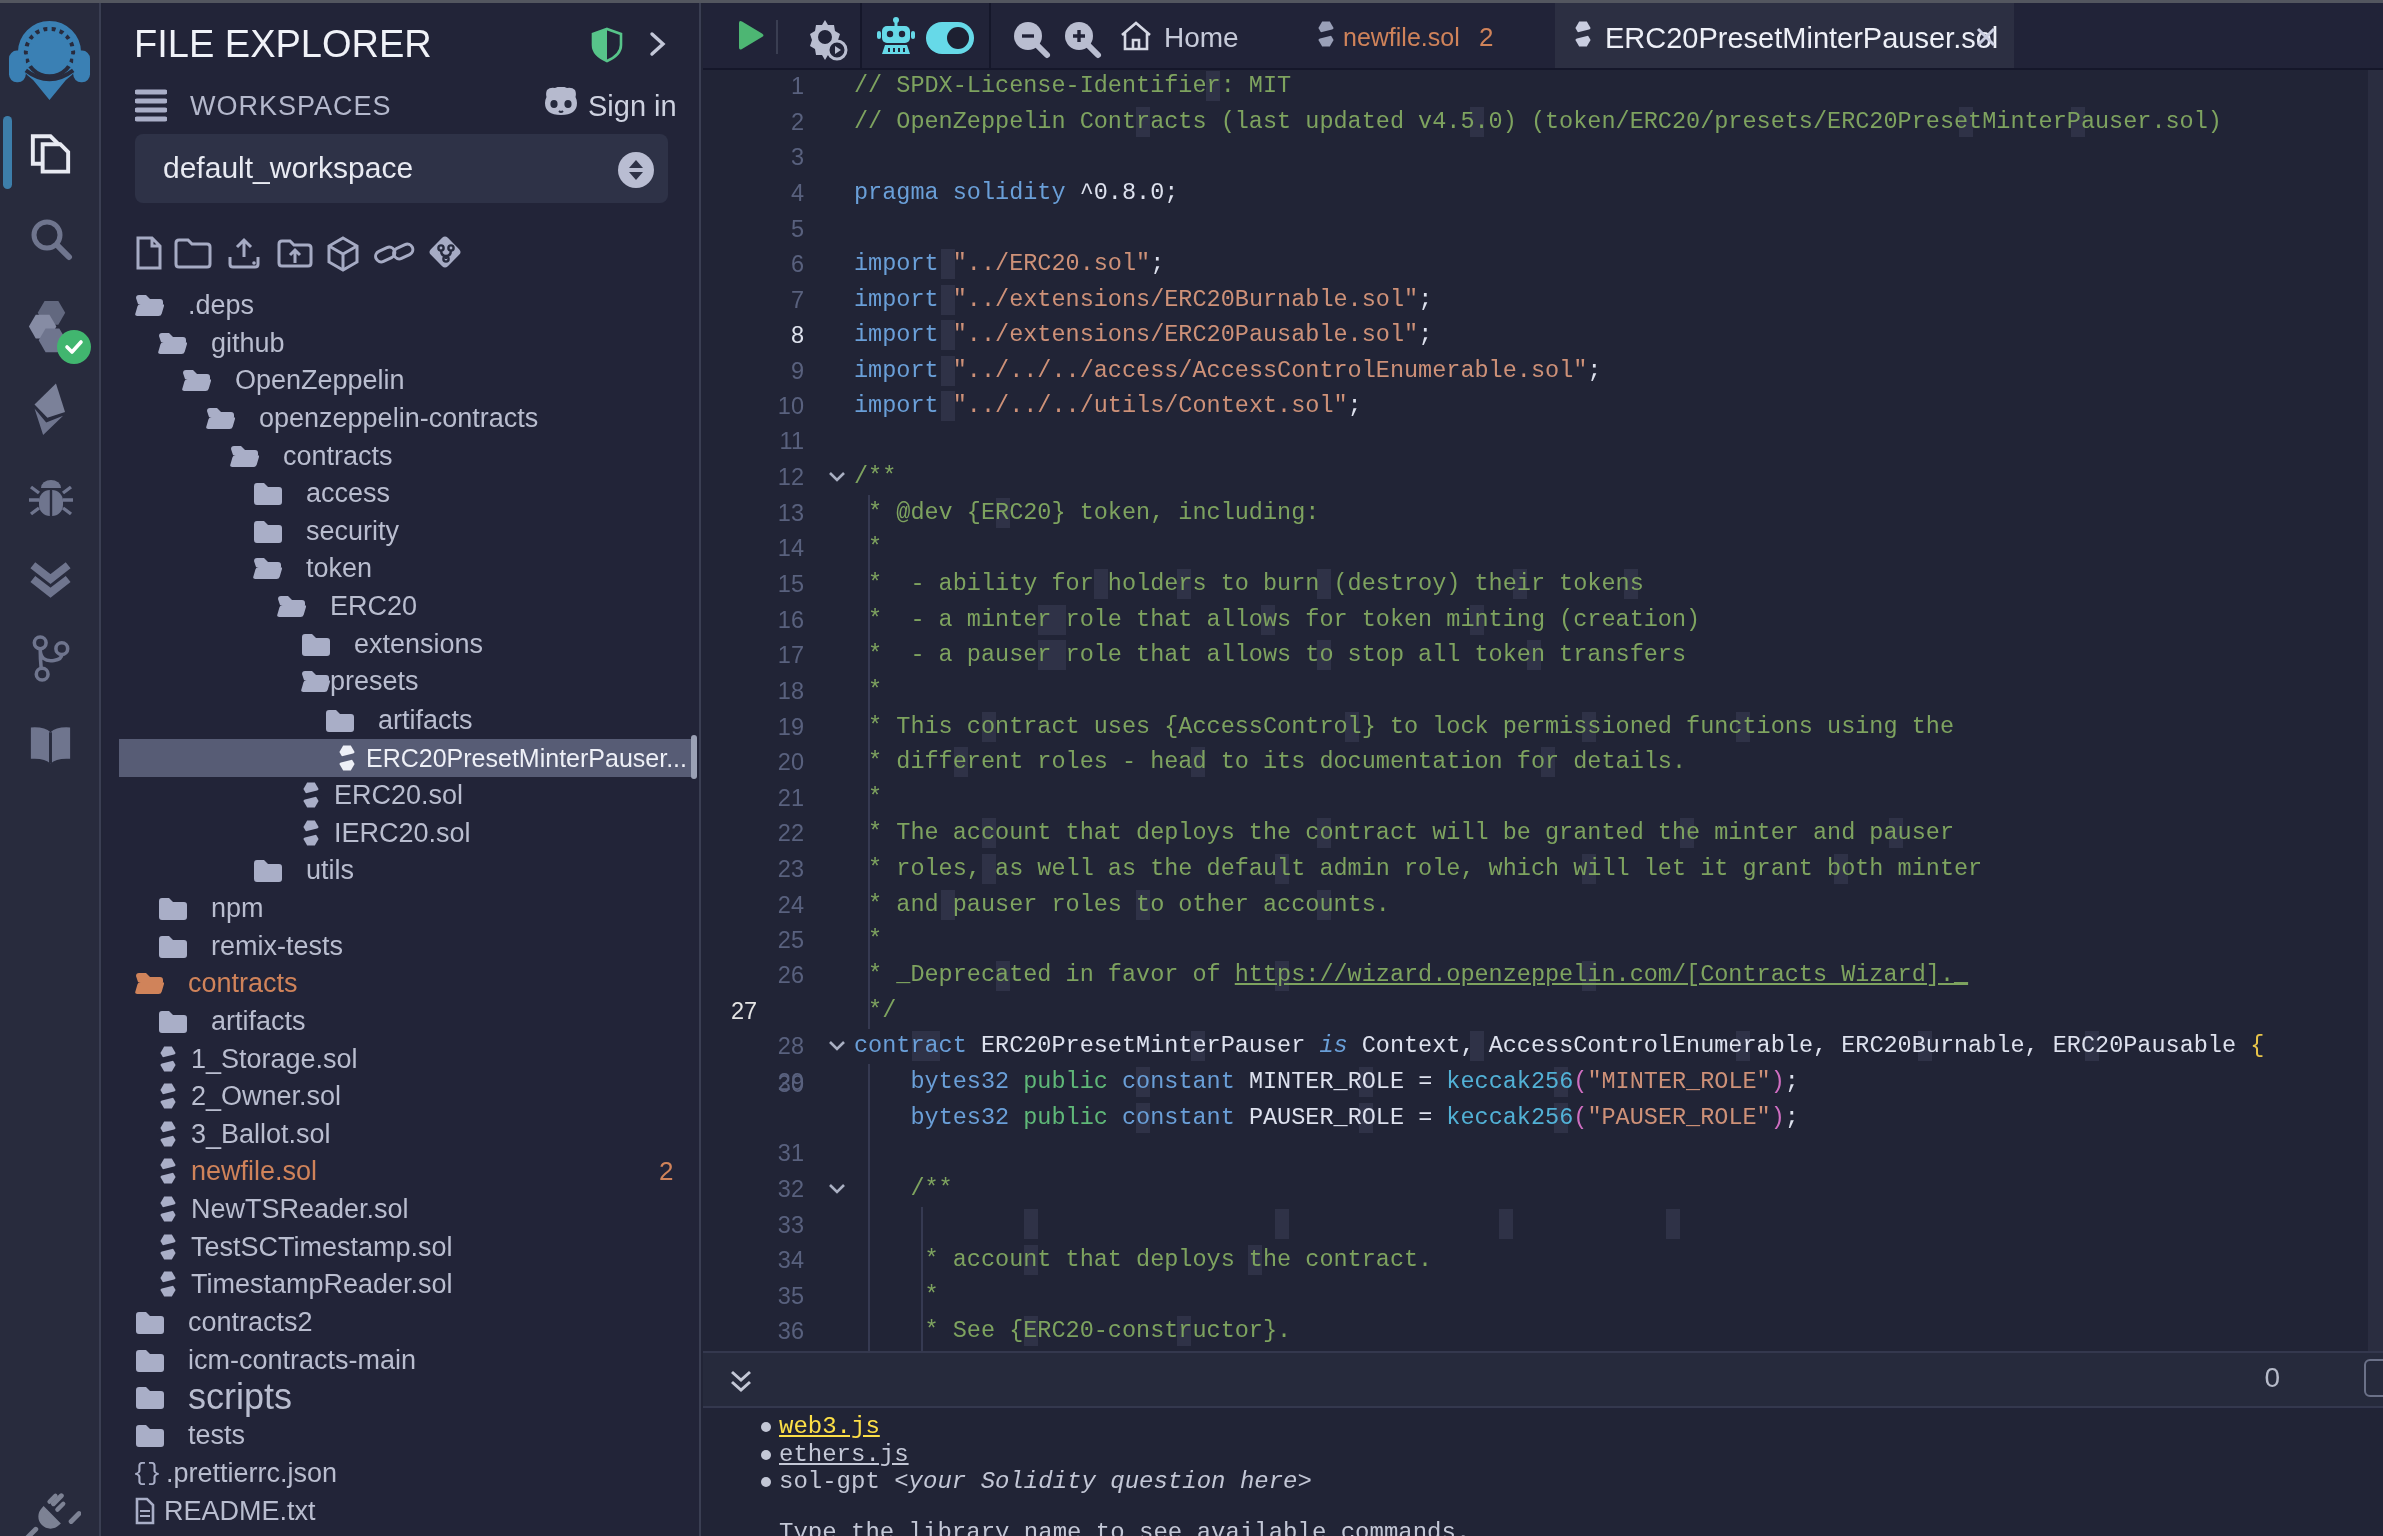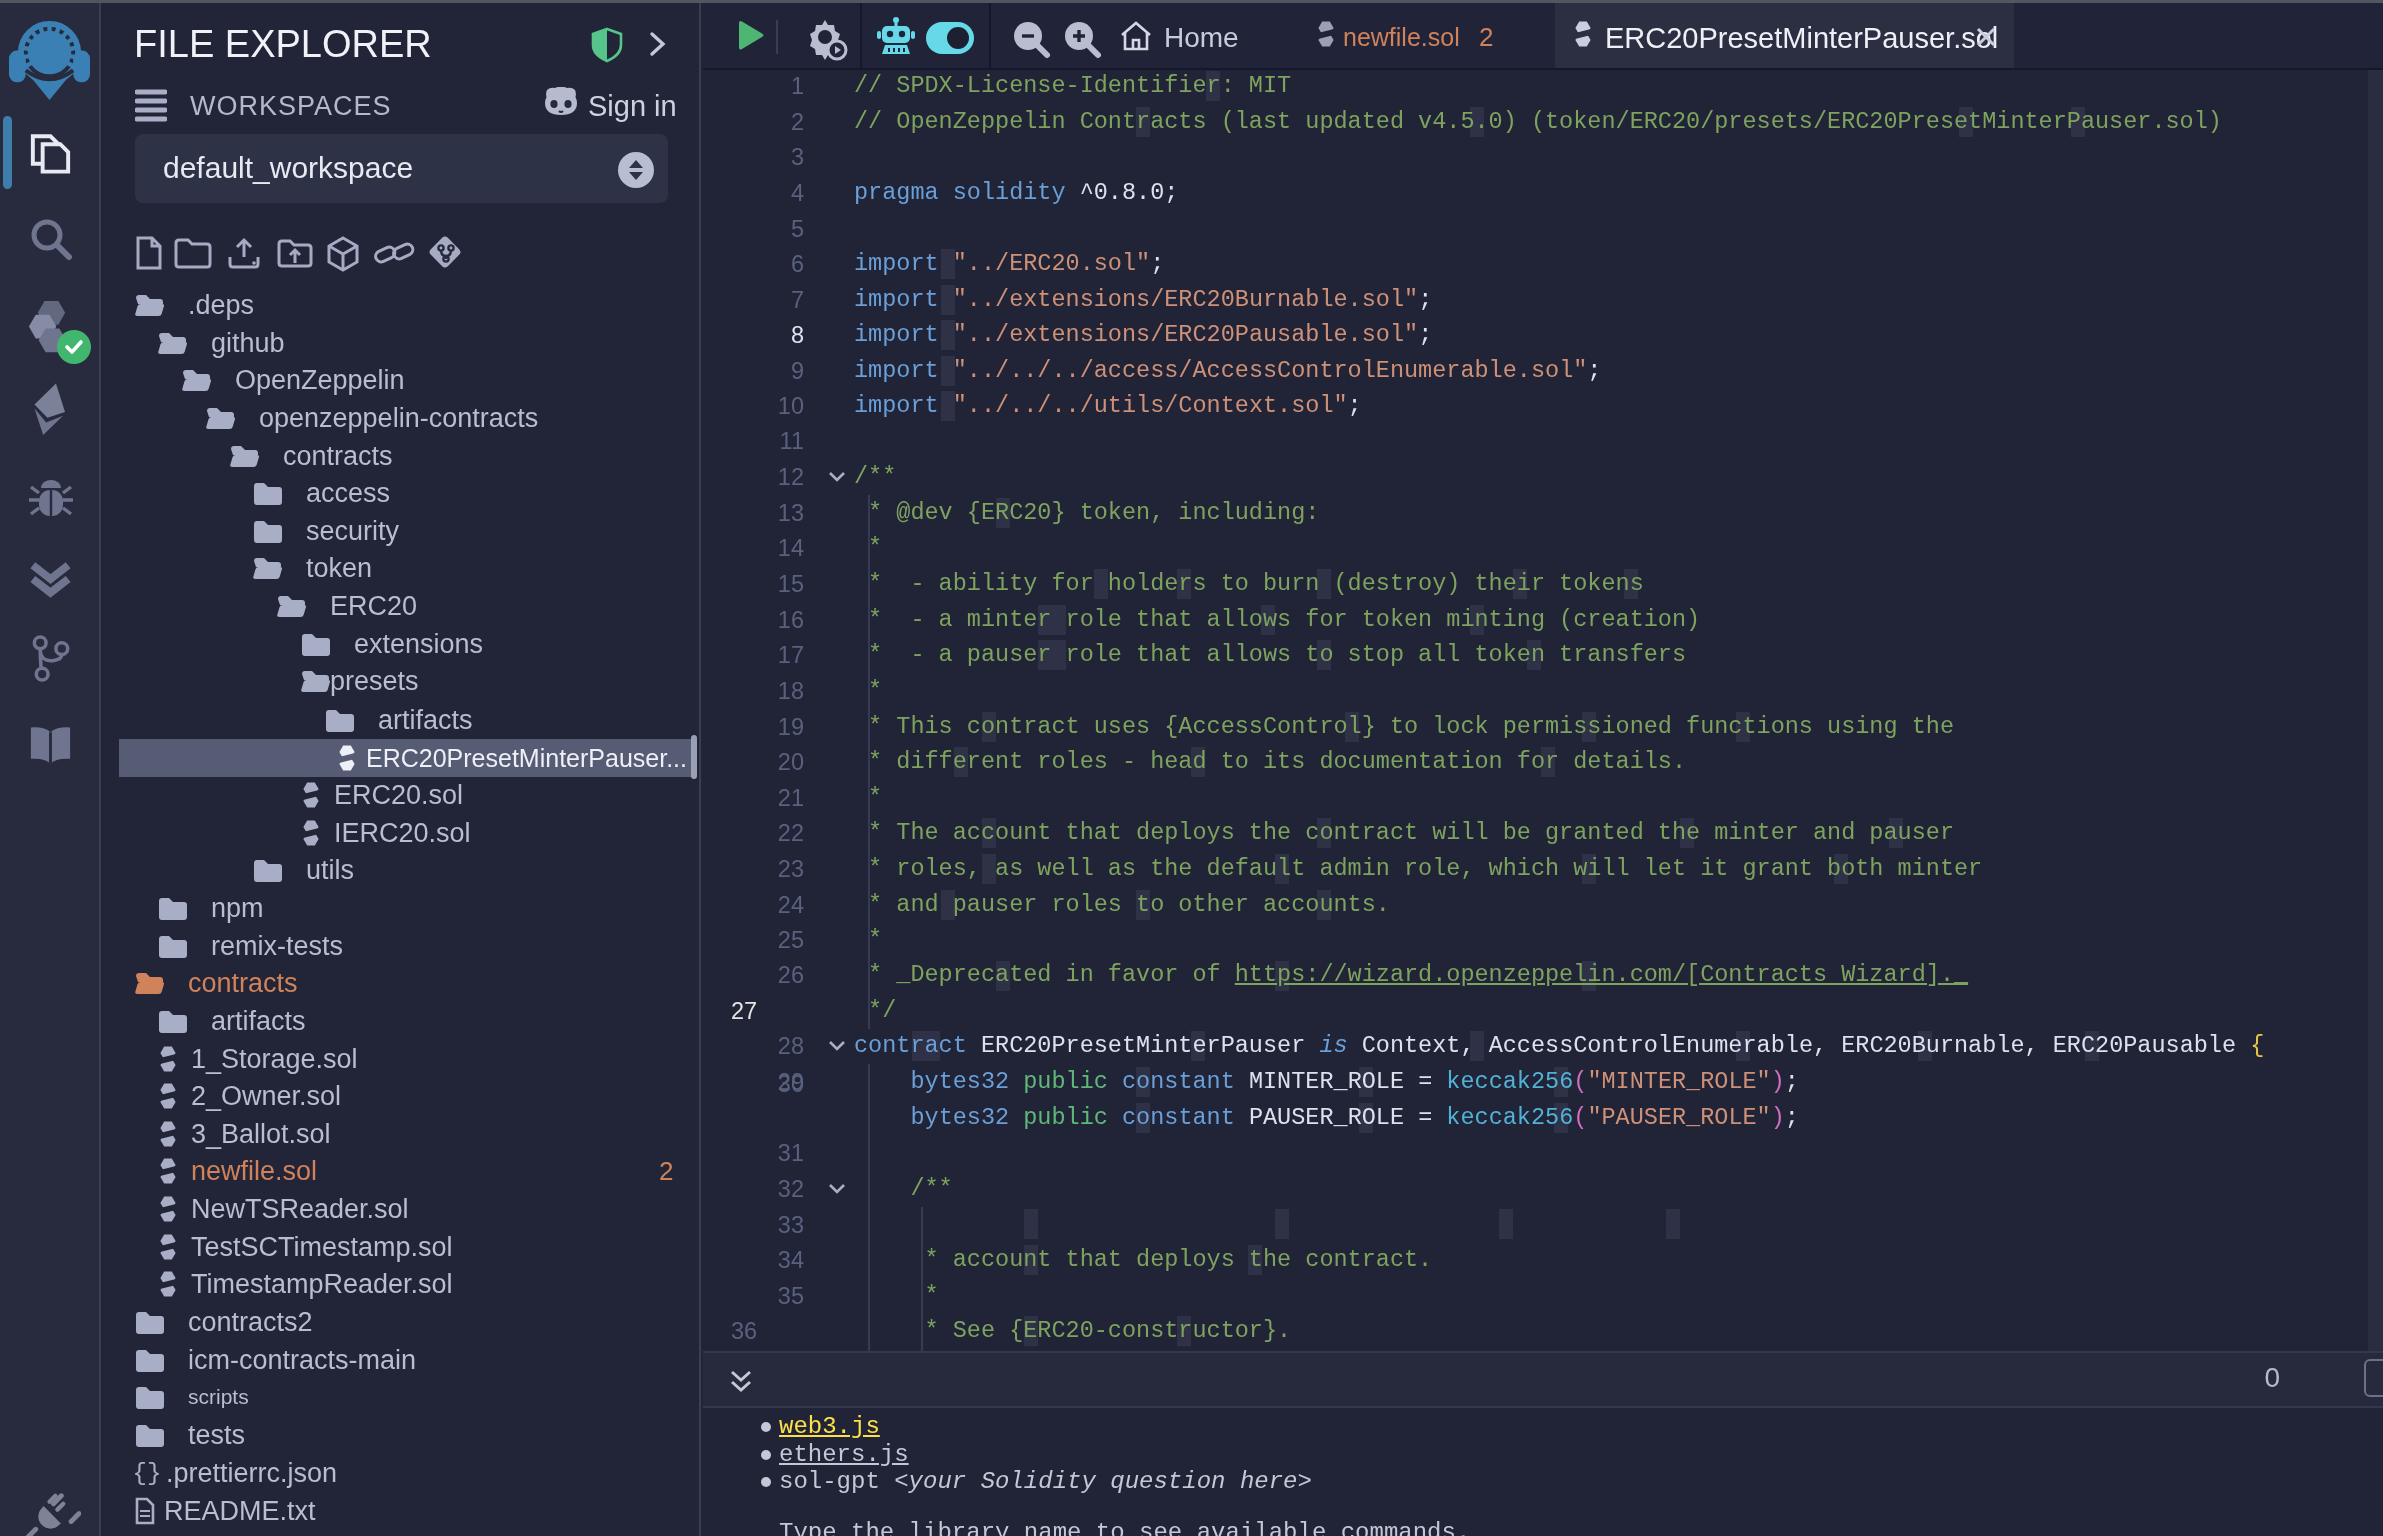--- a/index.html
+++ b/index.html
@@ -355,21 +355,21 @@
 <div style="position:absolute;left:31px;top:1338px;height:38px;display:flex;align-items:center;white-space:nowrap;z-index:2">
         <svg width="30" height="26" viewBox="0 0 30 26" style="vertical-align:middle">
           <path d="M2 6 q0 -3 3 -3 h7 l4 4 h11 q3 0 3 3 v12 q0 3 -3 3 H5 q-3 0 -3 -3 z" fill="#a9aec7"></path>
         </svg>
         <span style="margin-left:24px;font-size:27px;color:#b9bdcf">icm-contracts-main</span>
       </div>
 <div style="position:absolute;left:31px;top:1375px;height:38px;display:flex;align-items:center;white-space:nowrap;z-index:2">
         <svg width="30" height="26" viewBox="0 0 30 26" style="vertical-align:middle">
           <path d="M2 6 q0 -3 3 -3 h7 l4 4 h11 q3 0 3 3 v12 q0 3 -3 3 H5 q-3 0 -3 -3 z" fill="#a9aec7"></path>
         </svg>
-        <span style="margin-left:24px;font-size:21px;color:#b9bdcf">scripts</span>
+        <span style="margin-left:24px;font-size:36px;color:#b9bdcf">scripts</span>
       </div>
 <div style="position:absolute;left:31px;top:1413px;height:38px;display:flex;align-items:center;white-space:nowrap;z-index:2">
         <svg width="30" height="26" viewBox="0 0 30 26" style="vertical-align:middle">
           <path d="M2 6 q0 -3 3 -3 h7 l4 4 h11 q3 0 3 3 v12 q0 3 -3 3 H5 q-3 0 -3 -3 z" fill="#a9aec7"></path>
         </svg>
         <span style="margin-left:24px;font-size:27px;color:#b9bdcf">tests</span>
       </div>
 <div style="position:absolute;left:31px;top:1451px;height:38px;display:flex;align-items:center;white-space:nowrap;z-index:2">
         <svg width="26" height="28" viewBox="0 0 26 28" style="vertical-align:middle">
           <text x="13" y="21" font-family="Liberation Mono" font-size="24" fill="#a9aec7" text-anchor="middle">{}</text>
@@ -585,21 +585,21 @@
 <div style="position:absolute;left:28px;top:1103px;width:73px;height:36px;line-height:36px;text-align:right;font-size:23.5px;color:#59617e">32</div>
 <svg style="position:absolute;left:124px;top:1114px" width="20" height="14" viewBox="0 0 20 14">
           <path d="M3 3 L10 10 L17 3" fill="none" stroke="#aab0c3" stroke-width="2.6"></path>
         </svg>
 <div class="cl" style="top:1103px"><span class="c">    /**</span></div>
 <div style="position:absolute;left:28px;top:1139px;width:73px;height:36px;line-height:36px;text-align:right;font-size:23.5px;color:#59617e">33</div>
 <div style="position:absolute;left:28px;top:1174px;width:73px;height:36px;line-height:36px;text-align:right;font-size:23.5px;color:#59617e">34</div>
 <div class="cl" style="top:1174px"><span class="c">     * account that deploys the contract.</span></div>
 <div style="position:absolute;left:28px;top:1210px;width:73px;height:36px;line-height:36px;text-align:right;font-size:23.5px;color:#59617e">35</div>
 <div class="cl" style="top:1210px"><span class="c">     *</span></div>
-<div style="position:absolute;left:28px;top:1245px;width:73px;height:36px;line-height:36px;font-size:23.5px;color:#59617e">36</div>
+<div style="position:absolute;left:28px;top:1245px;width:73px;height:36px;line-height:36px;text-align:right;font-size:23.5px;color:#59617e">36</div>
 <div class="cl" style="top:1245px"><span class="c">     * See {ERC20-constructor}.</span></div>
 <div style="position:absolute;right:0;top:0;width:16px;height:1283px;background:#2a2d40"></div>
 </div>
 <div id="termbar" style="position:absolute;left:0;top:1348px;width:1681px;height:57px;background:#262a3c;border-top:2px solid #34384e;border-bottom:2px solid #34384e">
 <svg style="position:absolute;left:23px;top:15px" width="30" height="30" viewBox="0 0 30 30">
           <path d="M6 4 L15 12 L24 4 M6 14 L15 22 L24 14" fill="none" stroke="#c3c7d6" stroke-width="3"></path>
         </svg>
 <div style="position:absolute;right:104px;top:9px;font-size:28px;color:#b6bac9">0</div>
 <div style="position:absolute;right:-8px;top:6px;width:28px;height:38px;border:2.5px solid #6b7188;border-radius:6px"></div>
 </div>

